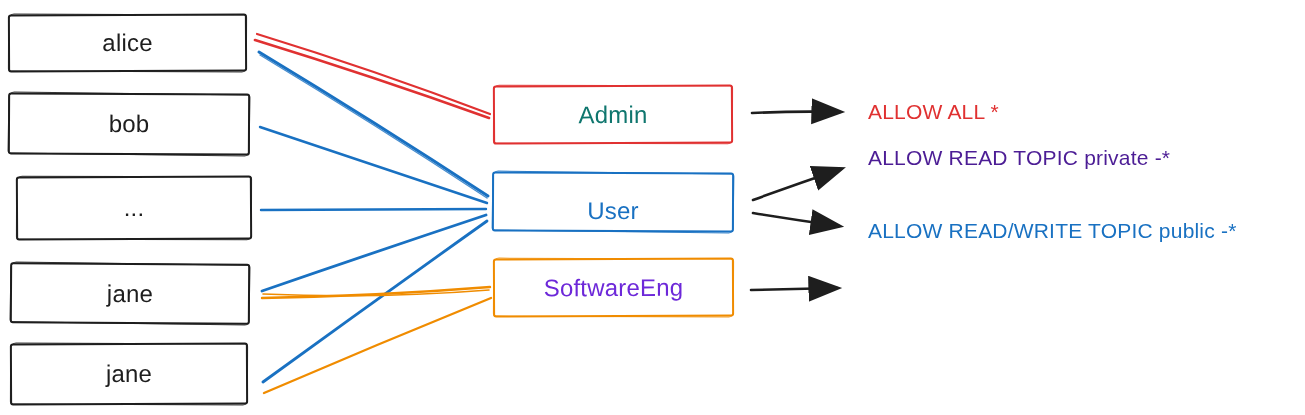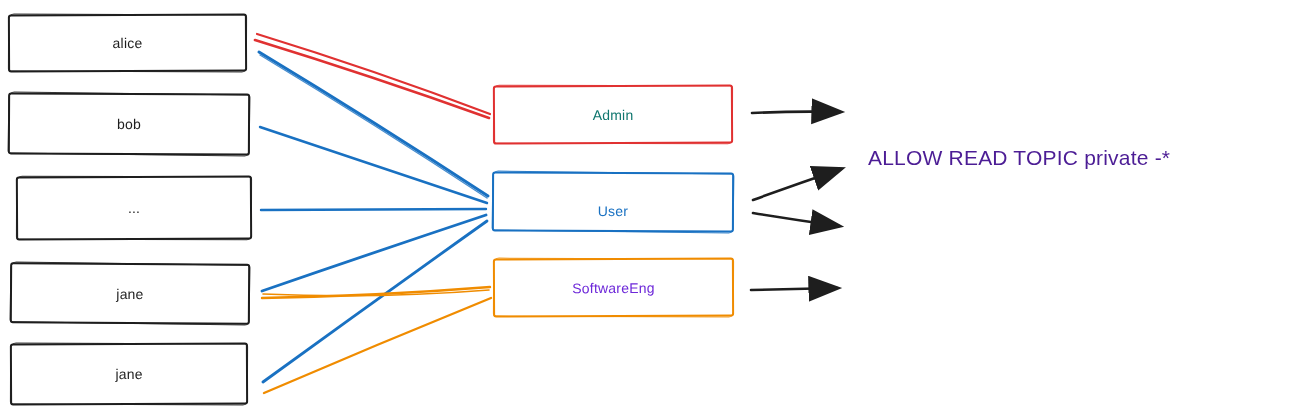--- a/index.html
+++ b/index.html
@@ -25,21 +25,21 @@
     position:absolute;inset:-2px;
     border:1.6px solid inherit;
     border:1.6px solid;
     border-color:inherit;
     border-radius:6px 3px 5px 3px;
     transform:rotate(0.45deg);
     pointer-events:none;
     opacity:.85;
   }
   .sketch-box .box-label{
-    font-size:14px;color:#1e1e1e;letter-spacing:.2px;
+    font-size:24px;color:#1e1e1e;letter-spacing:.2px;
   }
   
   .u-alice{left:8px;top:14px;width:239px;height:58px;transform:rotate(-0.25deg);border-color:#1e1e1e;}
   .u-bob{left:8px;top:93px;width:242px;height:62px;transform:rotate(0.3deg);border-color:#1e1e1e;}
   .u-dots{left:16px;top:176px;width:236px;height:64px;transform:rotate(-0.3deg);border-color:#1e1e1e;}
   .u-john{left:10px;top:263px;width:240px;height:61px;transform:rotate(0.35deg);border-color:#1e1e1e;}
   .u-jane{left:10px;top:343px;width:238px;height:62px;transform:rotate(-0.25deg);border-color:#1e1e1e;}
   
   .r-admin{left:493px;top:85px;width:240px;height:59px;border-color:#e03131;transform:rotate(-0.3deg);}
   .r-admin .box-label{color:#0f766e;}
@@ -132,15 +132,17 @@
   <div class="sketch-box r-admin">
     <span class="box-label">Admin</span>
   </div>
   <div class="sketch-box r-user">
     <span class="box-label">User</span>
   </div>
   <div class="sketch-box r-se">
     <span class="box-label">SoftwareEng</span>
   </div>
 
+  <div class="perm perm-1">ALLOW ALL *</div>
   <div class="perm perm-2">ALLOW READ TOPIC private -*</div>
+  <div class="perm perm-3">ALLOW READ/WRITE TOPIC public -*</div>
 
 </div>
 
 </body></html>

